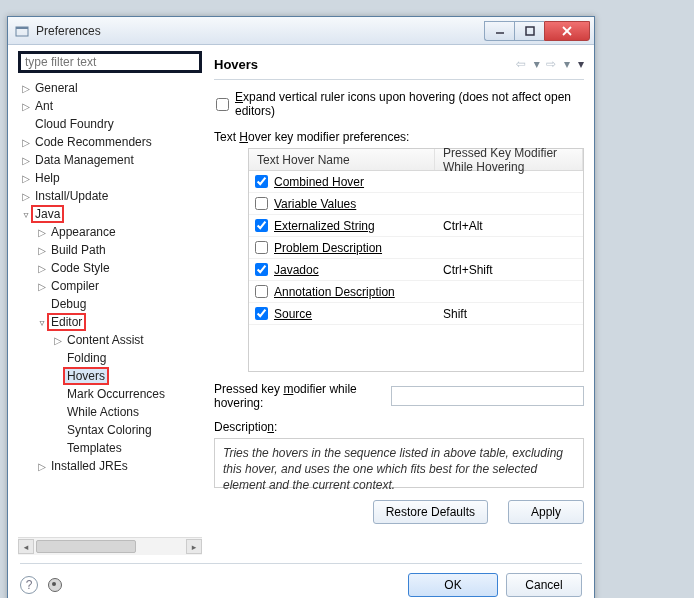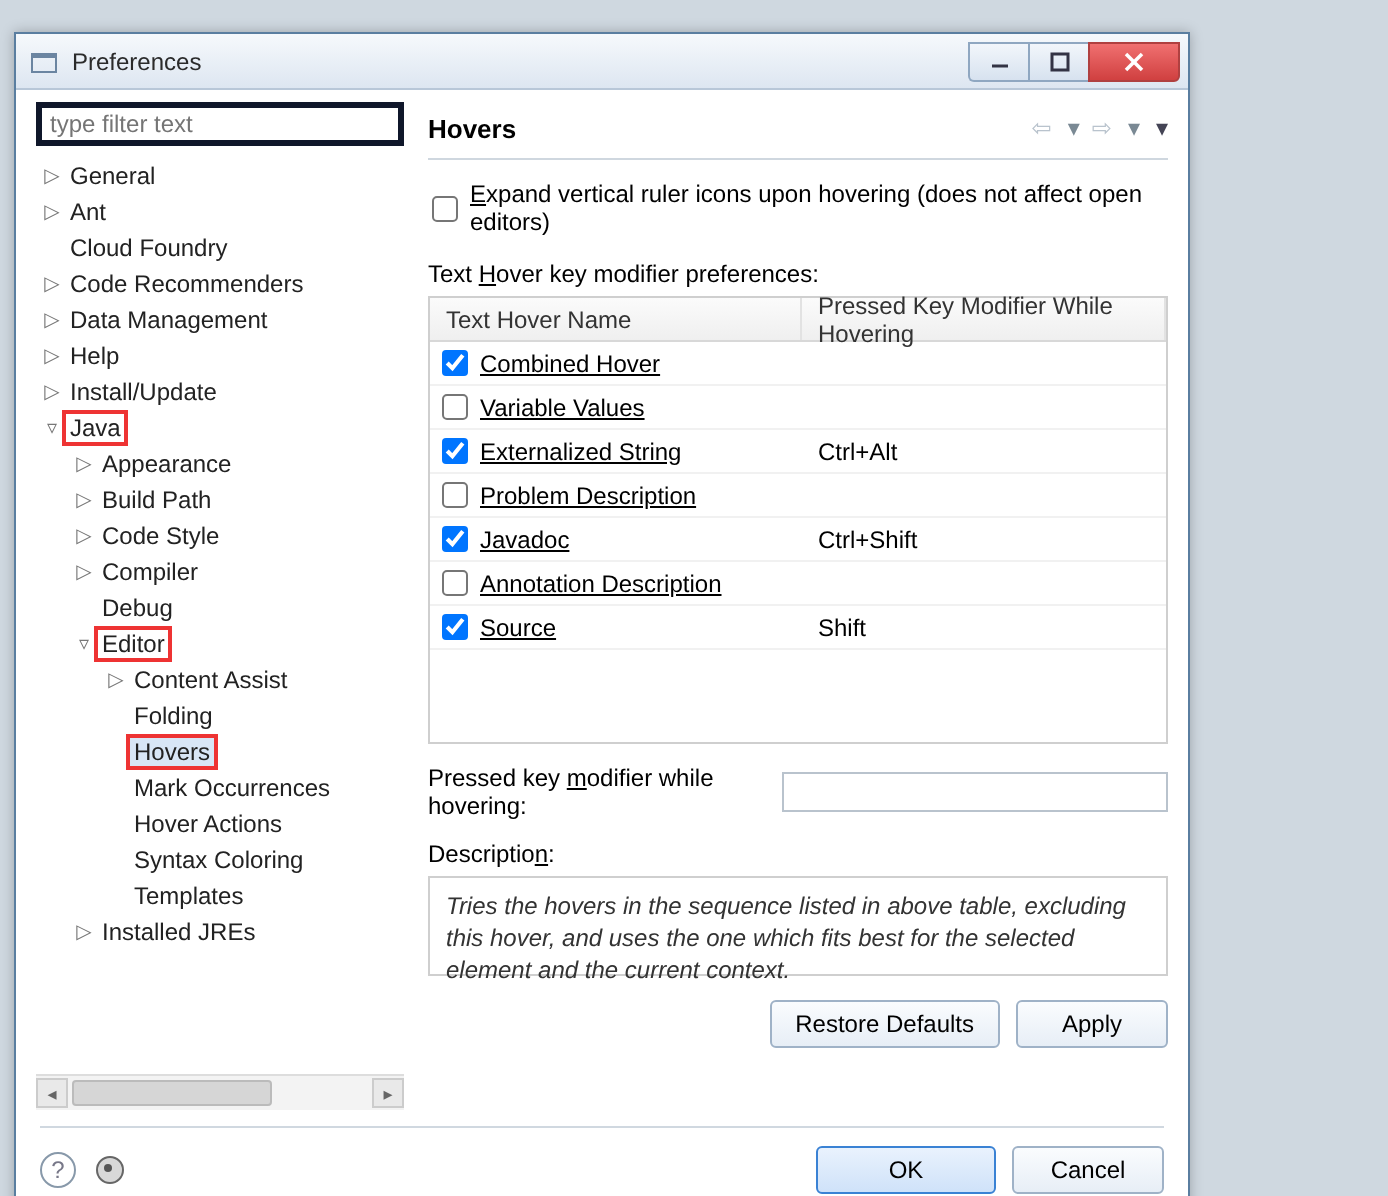--- a/index.html
+++ b/index.html
@@ -45,37 +45,37 @@
 .nav-arrows { display: flex; gap: 6px; color: #b9c3cd; }
 .nav-arrows span { font-size: 12px; }
 .nav-menus { color: #7a8994; font-size: 11px; margin-left:2px;}
 .rp-sep { height: 1px; background: #cfd7df; margin: 2px 0 10px 0; }
 
 .chk-line { display: flex; align-items: center; margin-bottom: 12px; }
 .chk-line input { margin: 0 6px 0 2px; }
 .fld-label { margin-bottom: 4px; }
 .underline-key { text-decoration: underline; }
 
-.table { border: 1px solid #cfcfcf; height: 224px; }
+.table { border: 1px solid #cfcfcf; height: 224px; margin-left: 34px; }
 .thead { display: flex; background: linear-gradient(#fbfbfb,#efefef); border-bottom: 1px solid #d8d8d8; height: 22px; align-items: center; }
 .th { padding: 0 8px; color: #333; border-right: 1px solid #e2e2e2; height:100%; display:flex; align-items:center;}
 .th1 { width: 186px; }
 .th2 { flex: 1; }
 .trow { display: flex; align-items: center; height: 22px; border-bottom: 1px solid #f1f1f1; }
 .trow .cell1 { width: 186px; display: flex; align-items: center; padding-left: 6px; gap: 6px; text-decoration: underline; }
 .trow .cell2 { flex: 1; padding-left: 8px; }
 .trow input[type=checkbox] { margin:0; }
 
 .field-row { display: flex; align-items: center; margin-top: 10px; gap: 6px;}
 .field-row input { height: 20px; border: 1px solid #b9c3cd; padding: 1px 4px; width: 220px;}
 
 .desc-label { margin-top: 10px; }
 .desc-box { margin-top: 4px; border: 1px solid #cfcfcf; height: 50px; padding: 6px 8px; color: #333; line-height: 1.35; font-style: italic; }
 
-.right-buttons { display: flex; justify-content: flex-end; gap: 8px; margin-top: 12px; }
+.right-buttons { display: flex; justify-content: flex-end; gap: 20px; margin-top: 12px; }
 .btn { height: 24px; border: 1px solid #9fb2c7; background: linear-gradient(#fafcfe,#e7eef6); padding: 0 12px; min-width: 76px; cursor: pointer; border-radius: 3px; }
 
 .bottom-sep { height: 1px; background: #d0d8e0; margin: 8px 12px 0 12px;}
 .bottom-bar { height: 42px; display: flex; align-items: center; padding: 0 12px; }
 .help-area { display: flex; gap: 10px; align-items:center;}
 .help-ico { width: 18px; height: 18px; border: 1.5px solid #8899aa; border-radius: 50%; display:flex;align-items:center;justify-content:center;color:#778;}
 .rec-ico { width: 14px; height: 14px; border: 1.5px solid #666; border-radius: 50%; background:#d8d8d8; position: relative; }
 .rec-ico::after{content:"";position:absolute;left:3px;top:3px;width:4px;height:4px;border-radius:50%;background:#555;}
 .bottom-btns { flex: 1; display: flex; justify-content: flex-end; gap: 8px;}
 .btn.ok { border-color:#3a82d4; background: linear-gradient(#e9f2fd,#cfe2f9); min-width: 90px;}
@@ -184,21 +184,21 @@
             <div class="tree-row ind2 sel hl">
               <span class="tw"></span>
               <span class="lbl">Hovers</span>
             </div>
             <div class="tree-row ind2">
               <span class="tw"></span>
               <span class="lbl">Mark Occurrences</span>
             </div>
             <div class="tree-row ind2">
               <span class="tw"></span>
-              <span class="lbl">Hover Actions</span>
+              <span class="lbl">While Actions</span>
             </div>
             <div class="tree-row ind2">
               <span class="tw"></span>
               <span class="lbl">Syntax Coloring</span>
             </div>
             <div class="tree-row ind2">
               <span class="tw"></span>
               <span class="lbl">Templates</span>
             </div>
             <div class="tree-row ind1">

